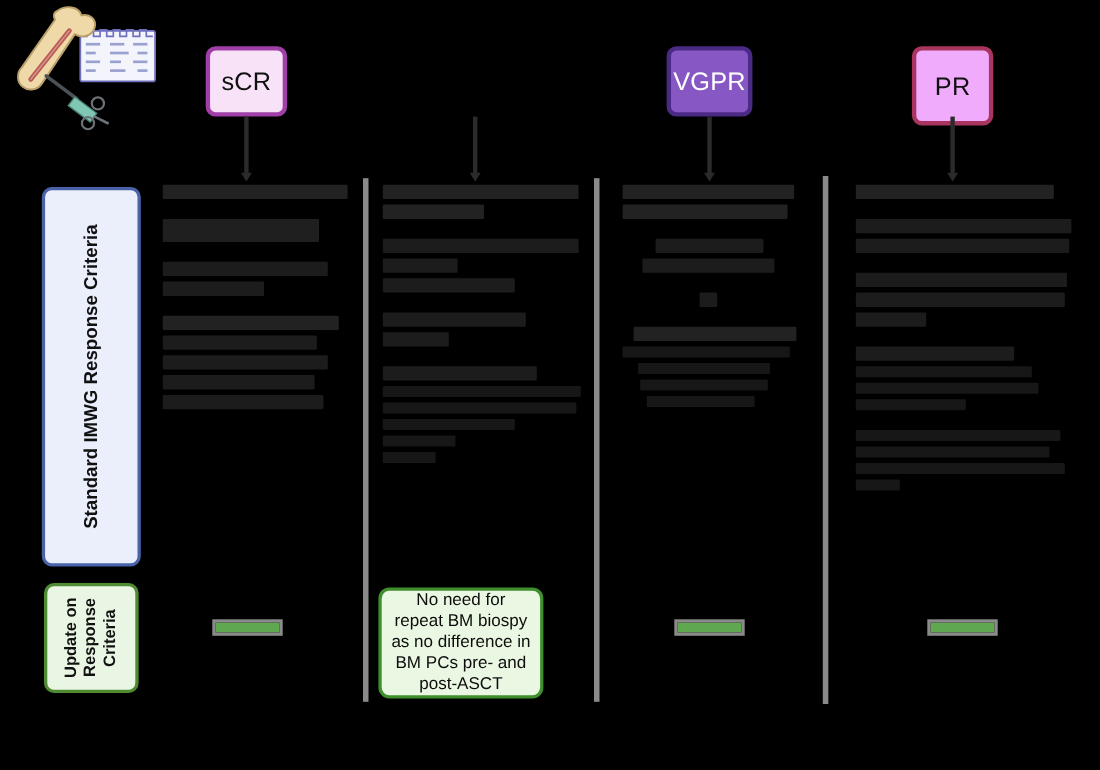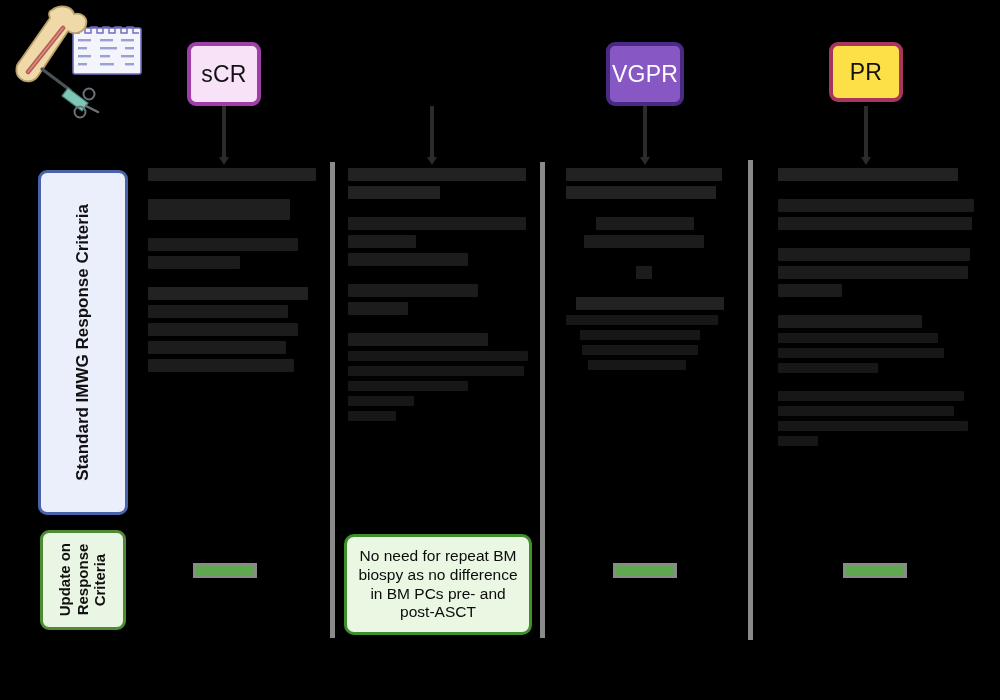--- a/index.html
+++ b/index.html
@@ -99,21 +99,21 @@
     width: 86px; height: 100px;
     background: #eaf6e4;
     border: 3px solid #4e8b33;
   }
   #update-box .vtext { font-size: 15px; }
 
   
   #cr-callout {
     position: absolute;
     left: 344px; top: 534px;
-    width: 188px; height: 101px;
+    width: 150px; height: 101px;
     box-sizing: border-box;
     background: #eaf7e3;
     border: 3px solid #3f8f2f;
     border-radius: 10px;
     display: flex;
     align-items: center;
     justify-content: center;
     padding: 4px 8px;
     color: #0c0c0c;
     font-size: 15.5px;
@@ -192,21 +192,21 @@
   <div class="divider" style="left:330px;top:162px;height:476px;"></div>
   <div class="divider" style="left:540px;top:162px;height:476px;"></div>
   <div class="divider" style="left:748px;top:160px;height:480px;"></div>
 
   <div class="cat-box" style="left:187px;top:42px;width:74px;height:64px;background:#f8e2f8;border-color:#a03fa8;color:#111111;">
     <span>sCR</span>
   </div>
   <div class="cat-box" style="left:606px;top:42px;width:78px;height:64px;background:#8758c4;border-color:#4b2a86;color:#ffffff;">
     <span>VGPR</span>
   </div>
-  <div class="cat-box" style="left:829px;top:42px;width:74px;height:60px;background:#fde047;border-color:#a7355f;color:#111111;">
+  <div class="cat-box" style="left:829px;top:42px;width:74px;height:72px;background:#f0abfc;border-color:#a7355f;color:#111111;">
     <span>PR</span>
   </div>
 
   <div class="stem" style="left:222px;top:106px;height:52px;"></div>
   <div class="stem" style="left:430px;top:106px;height:52px;"></div>
   <div class="stem" style="left:643px;top:106px;height:52px;"></div>
   <div class="stem" style="left:864px;top:106px;height:52px;"></div>
 
   <div class="side-box" id="imwg-box">
     <span class="vtext">Standard IMWG Response Criteria</span>

